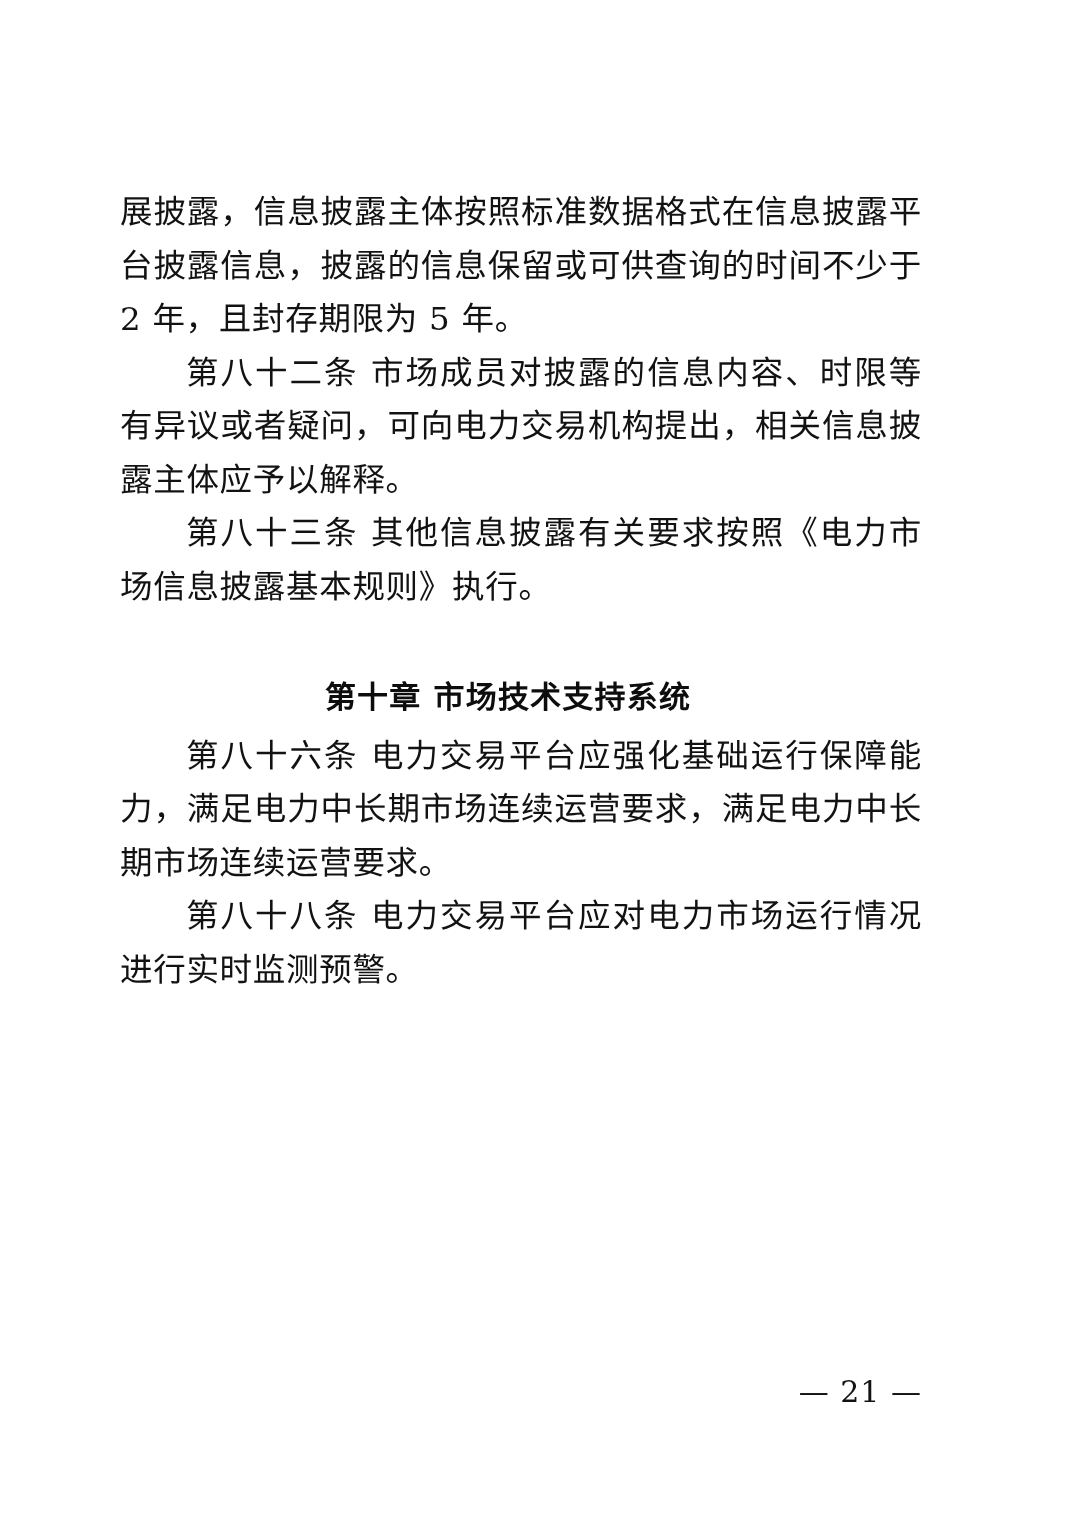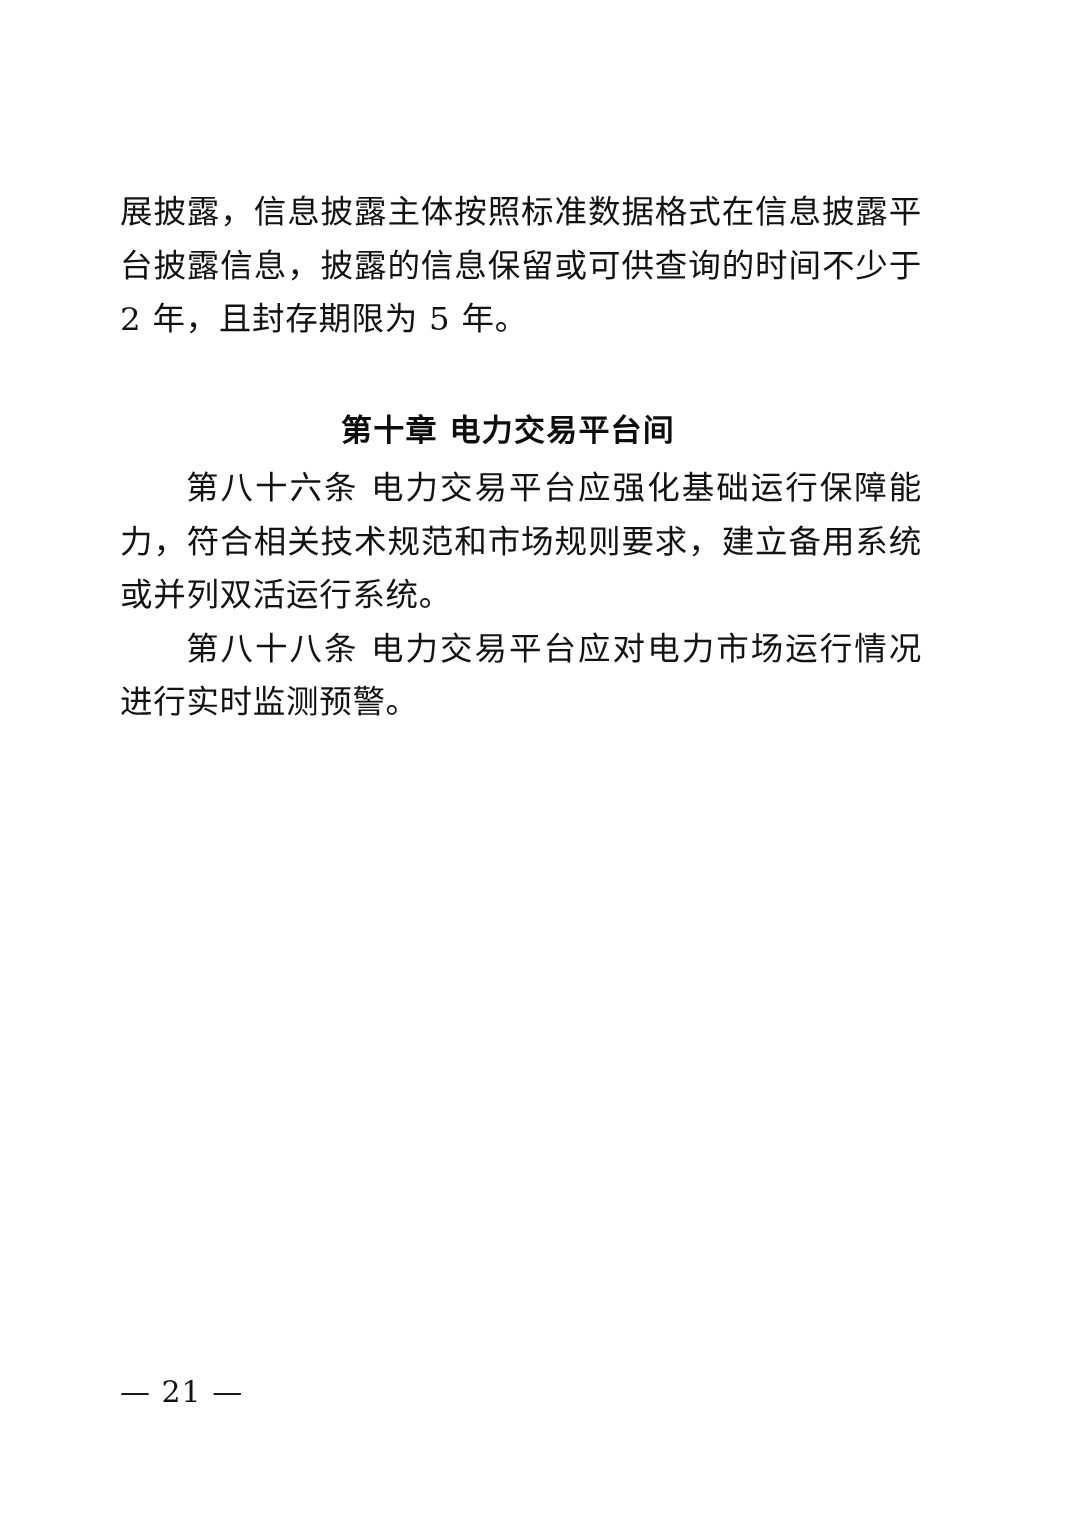--- a/index.html
+++ b/index.html
@@ -70,49 +70,51 @@
   }
 
   .chapter-gap-top { height: 57px; }
   .chapter-gap-bottom { height: 5px; }
 
   .footer {
     position: absolute;
     left: 120px;
     top: 1372px;
     width: 802px;
-    text-align: left;
+    text-align: right;
     font-size: 30px;
     line-height: 40px;
     letter-spacing: 1px;
     color: #121212;
   }
 </style>
 </head>
 <body>
 
 <div class="page">
 
   <div class="scan-edge"></div>
 
   <div class="content">
 
     <p class="para cont">展披露，信息披露主体按照标准数据格式在信息披露平台披露信息，披露的信息保留或可供查询的时间不少于 2 年，且封存期限为 5 年。</p>
 
+    <p class="para">第八十二条 市场成员对披露的信息内容、时限等有异议或者疑问，可向电力交易机构提出，相关信息披露主体应予以解释。</p>
 
+    <p class="para">第八十三条 其他信息披露有关要求按照《电力市场信息披露基本规则》执行。</p>
 
     <div class="chapter-gap-top"></div>
 
-    <h2 class="chapter">第十章 电力交易平台间</h2>
+    <h2 class="chapter">第十章 市场技术支持系统</h2>
 
     <div class="chapter-gap-bottom"></div>
 
 
 
-    <p class="para">第八十六条 电力交易平台应强化基础运行保障能力，符合相关技术规范和市场规则要求，建立备用系统或并列双活运行系统。</p>
+    <p class="para">第八十六条 电力交易平台应强化基础运行保障能力，满足电力中长期市场连续运营要求，满足电力中长期市场连续运营要求。</p>
 
 
     <p class="para">第八十八条 电力交易平台应对电力市场运行情况进行实时监测预警。</p>
 
   </div>
 
   <div class="footer">— 21 —</div>
 
 </div>
 

